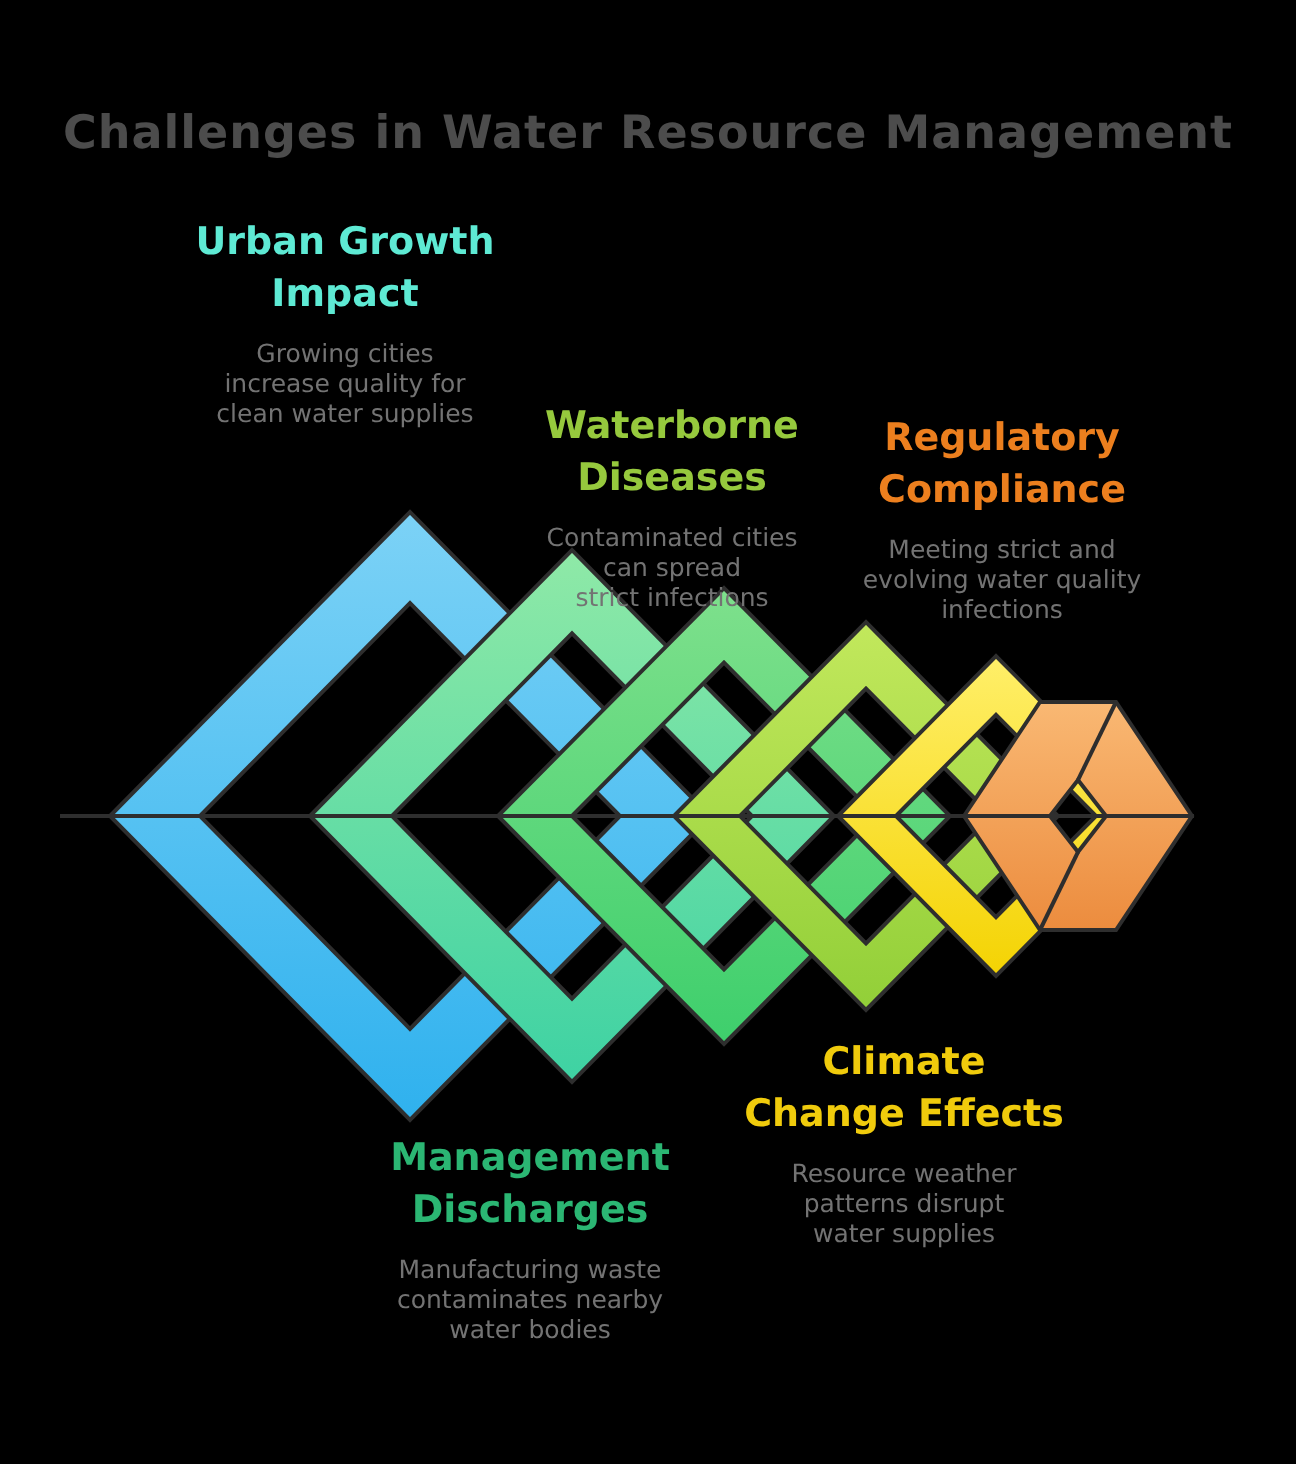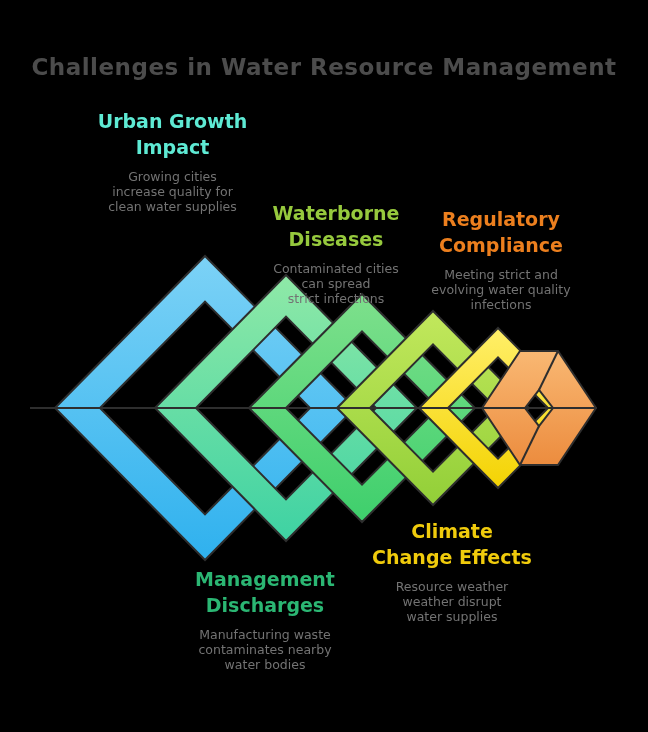--- a/index.html
+++ b/index.html
@@ -102,21 +102,21 @@
     </div>
   </div>
 
   <div class="label-block lb-climate">
     <div class="label-heading" style="color: rgb(240, 203, 12);">
       <div>Climate</div>
       <div>Change Effects</div>
     </div>
     <div class="label-desc">
       <div>Resource weather</div>
-      <div>weather disrupt</div>
+      <div>patterns disrupt</div>
       <div>water supplies</div>
     </div>
   </div>
 
   <div class="label-block lb-industrial">
     <div class="label-heading" style="color: rgb(43, 182, 115);">
       <div>Management</div>
       <div>Discharges</div>
     </div>
     <div class="label-desc">

